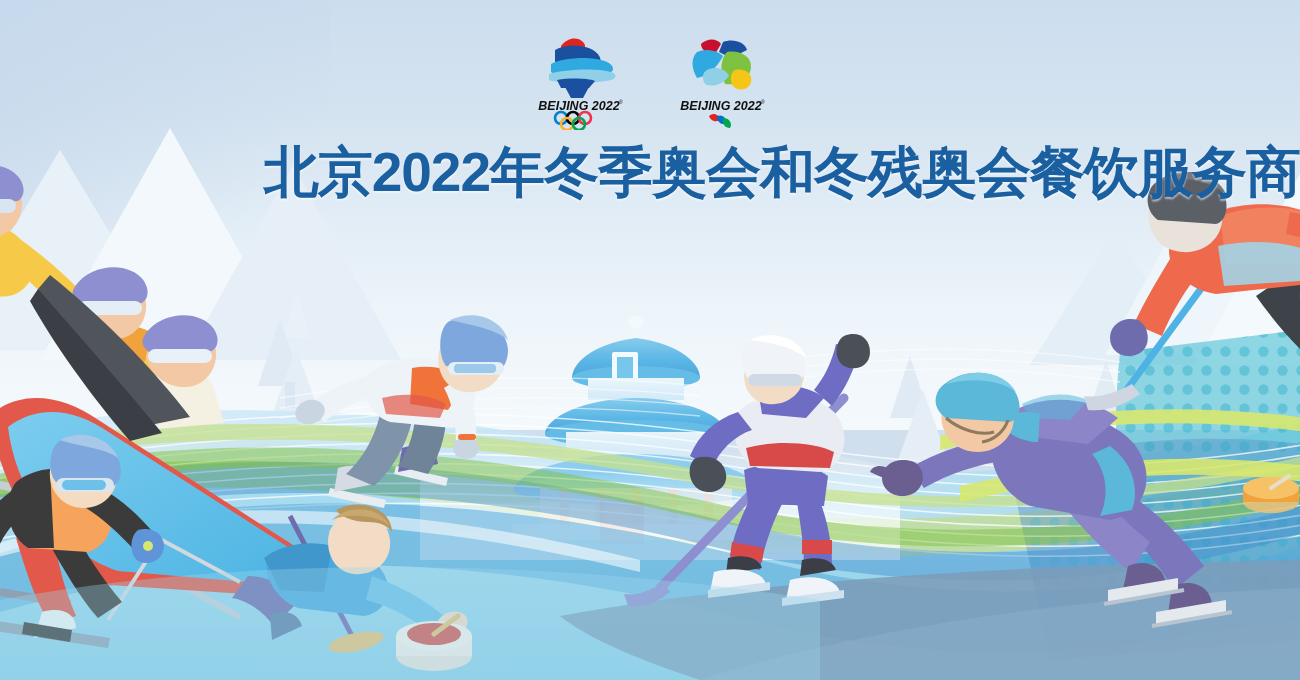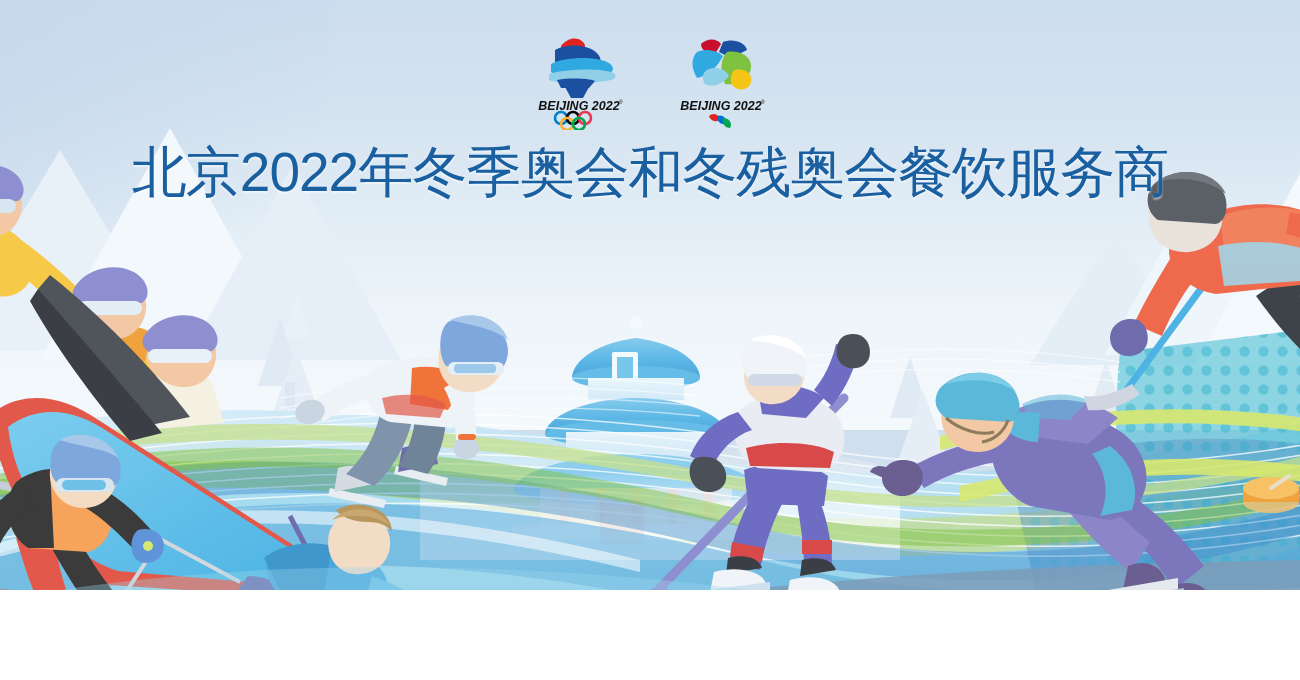--- a/index.html
+++ b/index.html
@@ -1,21 +1,21 @@
 <!DOCTYPE html>
 <html><head>
 <meta charset="utf-8">
 <title>Beijing 2022 Banner</title>
 <style>
   html,body{margin:0;padding:0;background:#fff;}
   body{font-family:"Liberation Sans","DejaVu Sans",sans-serif;}
 
   #banner{
     position:relative;
-    width:1300px;height:590px;
+    width:1300px;height:680px;
     overflow:hidden;
     background:#cfdfee;
   }
 
   
   .sky{
     position:absolute;left:0;top:0;width:1300px;height:430px;
     background:linear-gradient(180deg,#ccddee 0%,#d4e3f0 26%,#e2edf6 52%,#eef5fa 74%,#f4f9fc 100%);
   }
   .sky-left-tint{
@@ -52,23 +52,23 @@
   .lyr{position:absolute;left:0;top:0;width:1300px;height:680px;}
 
   
   .logos{position:absolute;left:0;top:30px;width:1300px;height:100px;
          display:flex;justify-content:center;align-items:flex-start;gap:46px;}
   .logo{width:96px;height:100px;position:relative;}
 
   
   .title{
     position:absolute;left:0;top:144px;width:1300px;
-    text-align:center;
+    text-align:right;
     font-family:"Liberation Sans","DejaVu Sans",sans-serif;
-    font-weight:normal;
+    font-weight:bold;
     font-size:55px;
     letter-spacing:-1px;
     color:#1a5fa0;
     text-shadow:0 2px 2px rgba(255,255,255,.55);
     white-space:nowrap;
     line-height:1.05;
   }
 </style>
 </head>
 <body>

